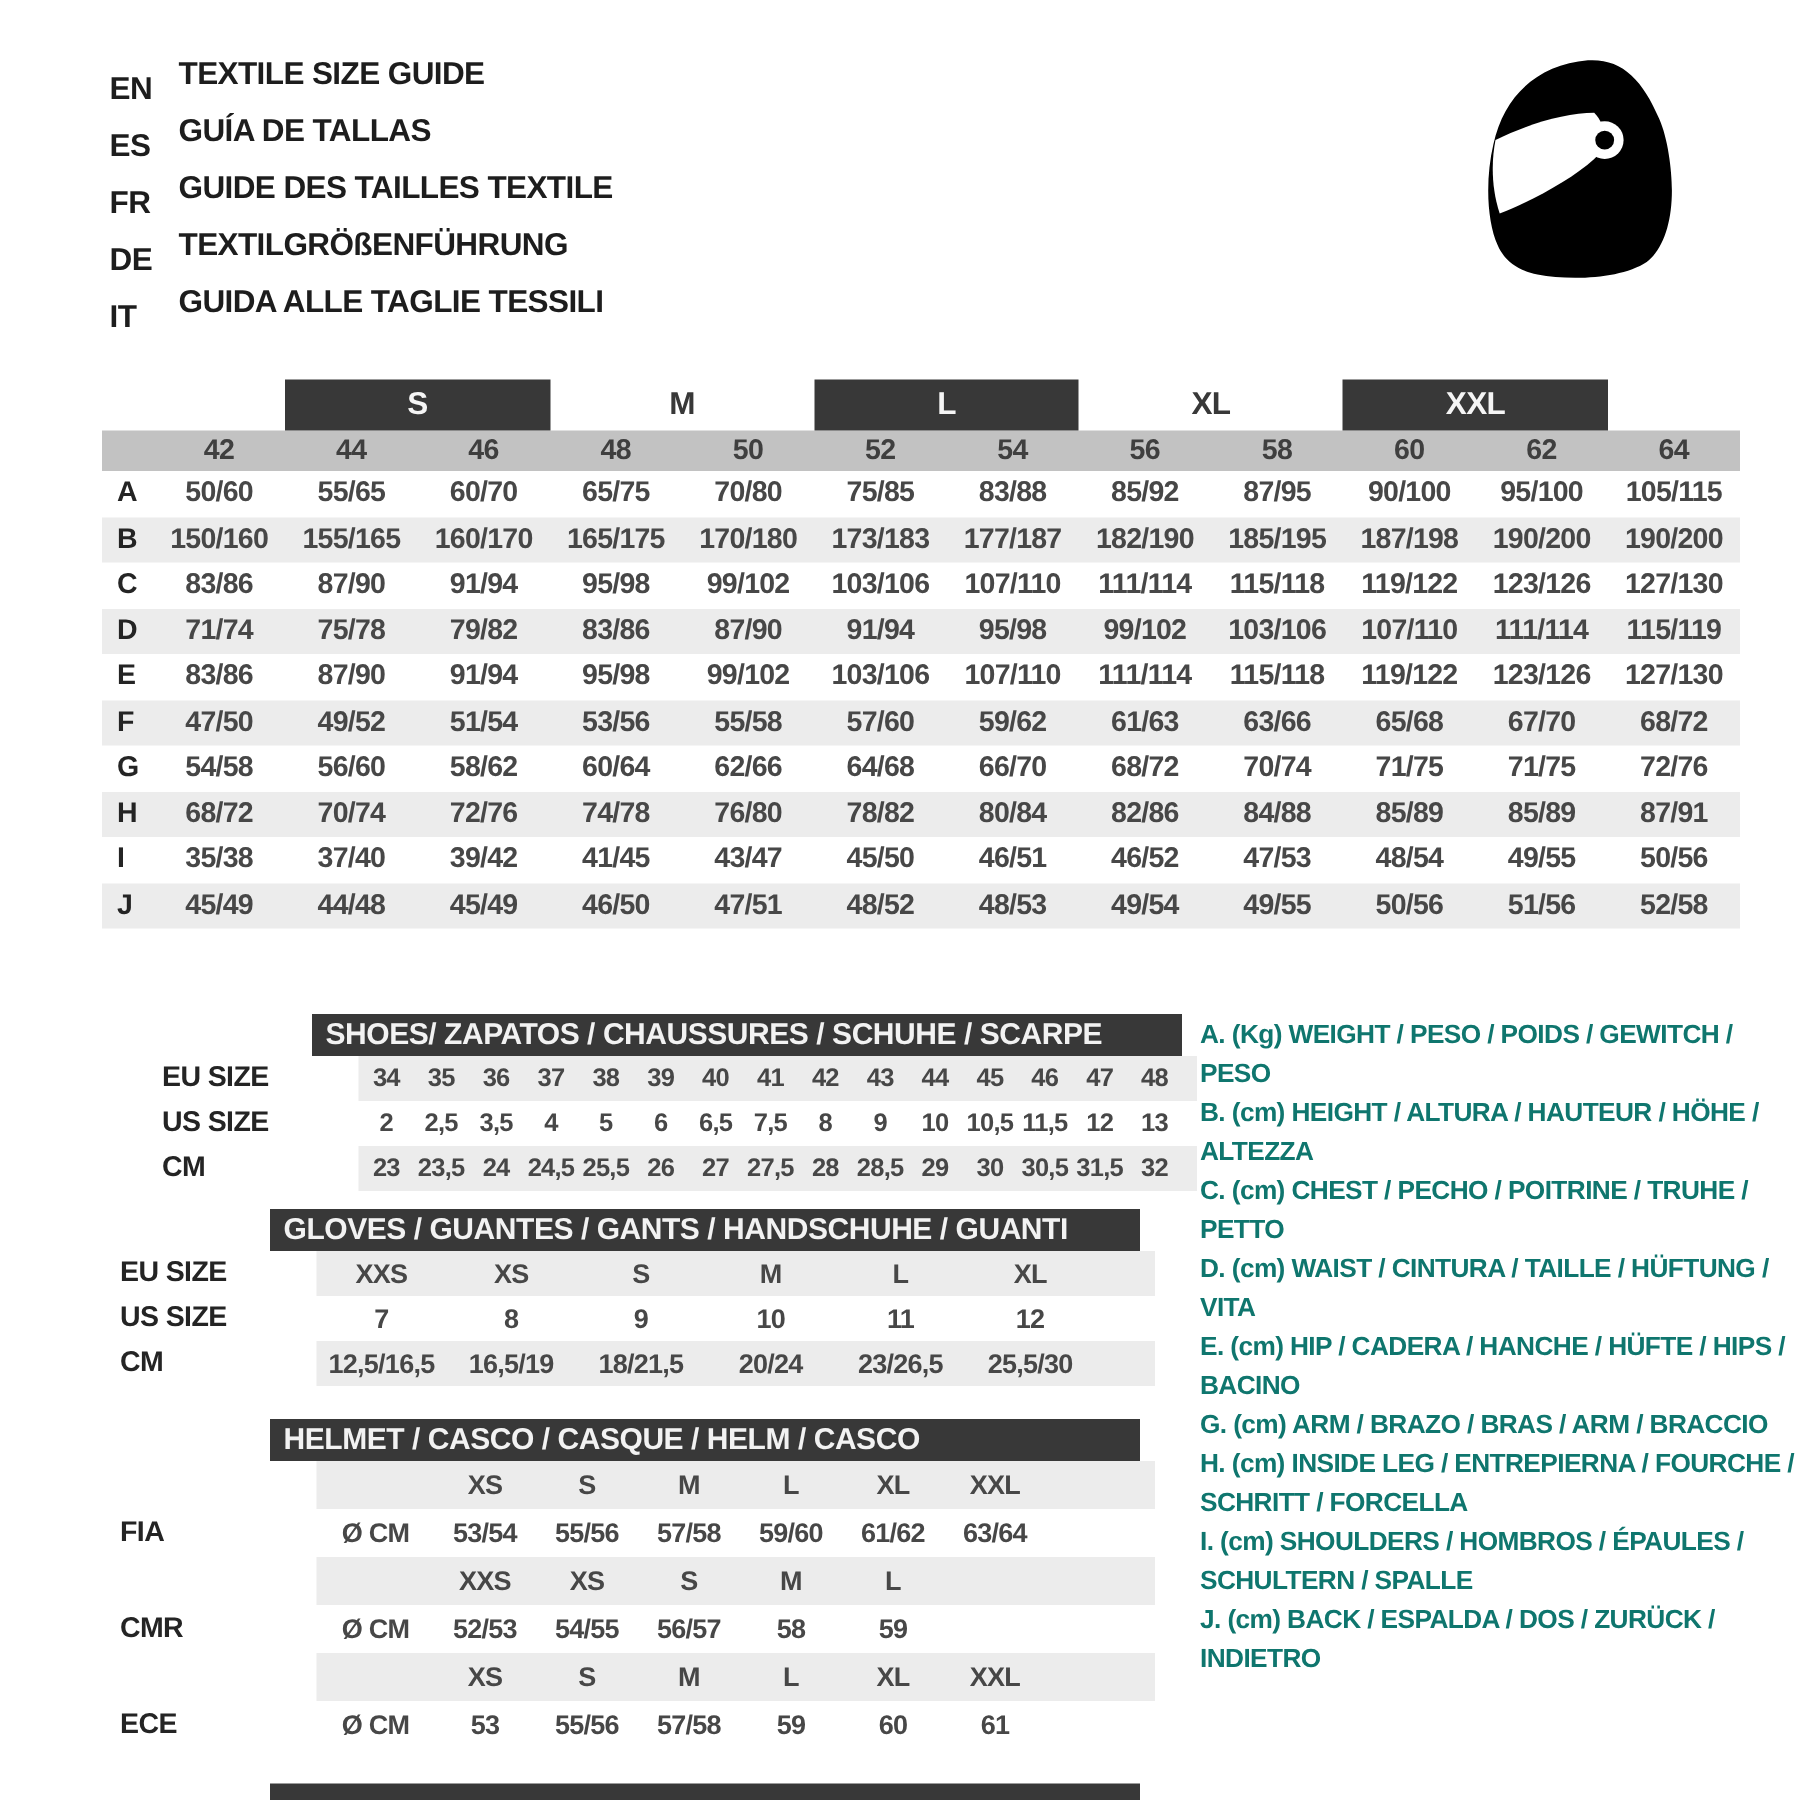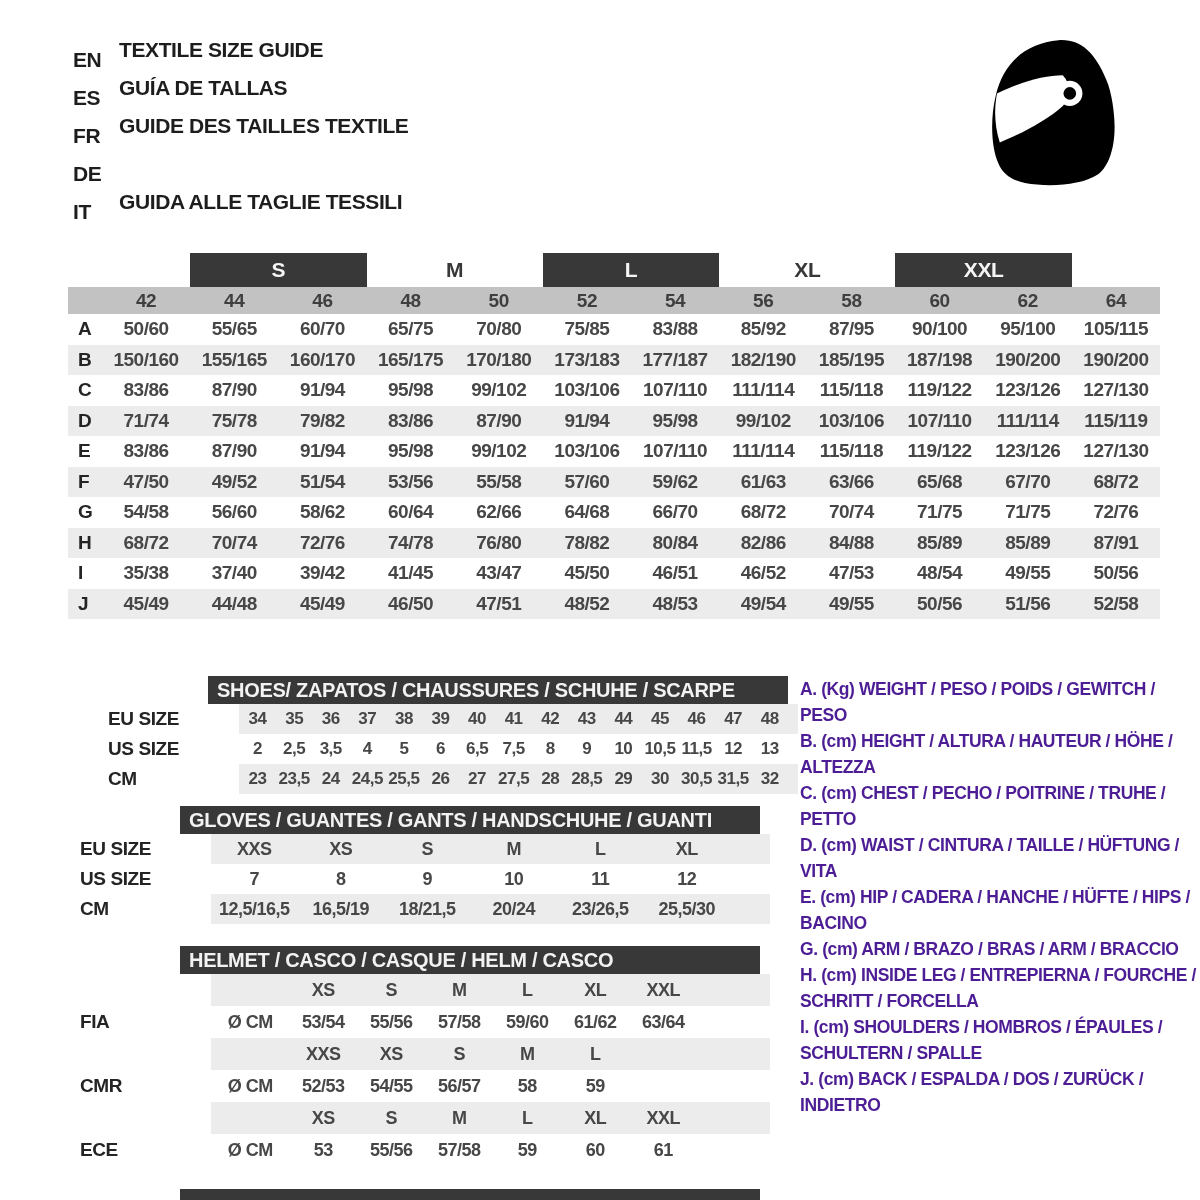--- a/index.html
+++ b/index.html
@@ -39,21 +39,21 @@
   .scells { width:580px; display:grid; align-items:center; }
   .scells.gray { background:#ececec; }
   .shoe-cols  { grid-template-columns:repeat(15,1fr); padding-right:10px; }
   .glove-cols { grid-template-columns:repeat(6,1fr); padding-right:40px; }
   .helmet-cols{ grid-template-columns:78px repeat(6,68px); }
   .scell { text-align:center; font-size:18px; color:#474747; letter-spacing:-0.5px; white-space:nowrap; }
   .shoe-cols .scell { font-size:17px; }
 
   
   .legend { position:absolute; left:800px; top:676px; width:396px; }
-  .legend-item { font-size:17.5px; line-height:26px; color:#4c1d95; letter-spacing:-0.4px; }
+  .legend-item { font-size:17.5px; line-height:26px; color:#0f766e; letter-spacing:-0.4px; }
 
   
   .cropped-bar { position:absolute; left:180px; top:1189px; width:580px; height:11px; background:#383838; }
 </style>
 </head>
 <body>
 
 <div class="page">
 
   <header class="lang-block">
@@ -64,20 +64,21 @@
       <div class="lang-line">
         <div class="lang-code">ES</div>
         <div class="lang-text">GUÍA DE TALLAS</div>
       </div>
       <div class="lang-line">
         <div class="lang-code">FR</div>
         <div class="lang-text">GUIDE DES TAILLES TEXTILE</div>
       </div>
       <div class="lang-line">
         <div class="lang-code">DE</div>
+        <div class="lang-text">TEXTILGRÖßENFÜHRUNG</div>
       </div>
       <div class="lang-line">
         <div class="lang-code">IT</div>
         <div class="lang-text">GUIDA ALLE TAGLIE TESSILI</div>
       </div>
     </header>
 
   <div class="helmet-logo">
     <svg viewBox="0 0 100 110" width="140" height="162" aria-hidden="true">
       <path d="M54 3 C30 5 14 20 9 43 C5 60 6 80 11 91 C14 98 20 103 30 105 C46 108 70 107 82 99 C90 93 94 80 94 65 C94 55 92 40 88 31 C80 12 70 2 54 3 Z" fill="#000"></path>

